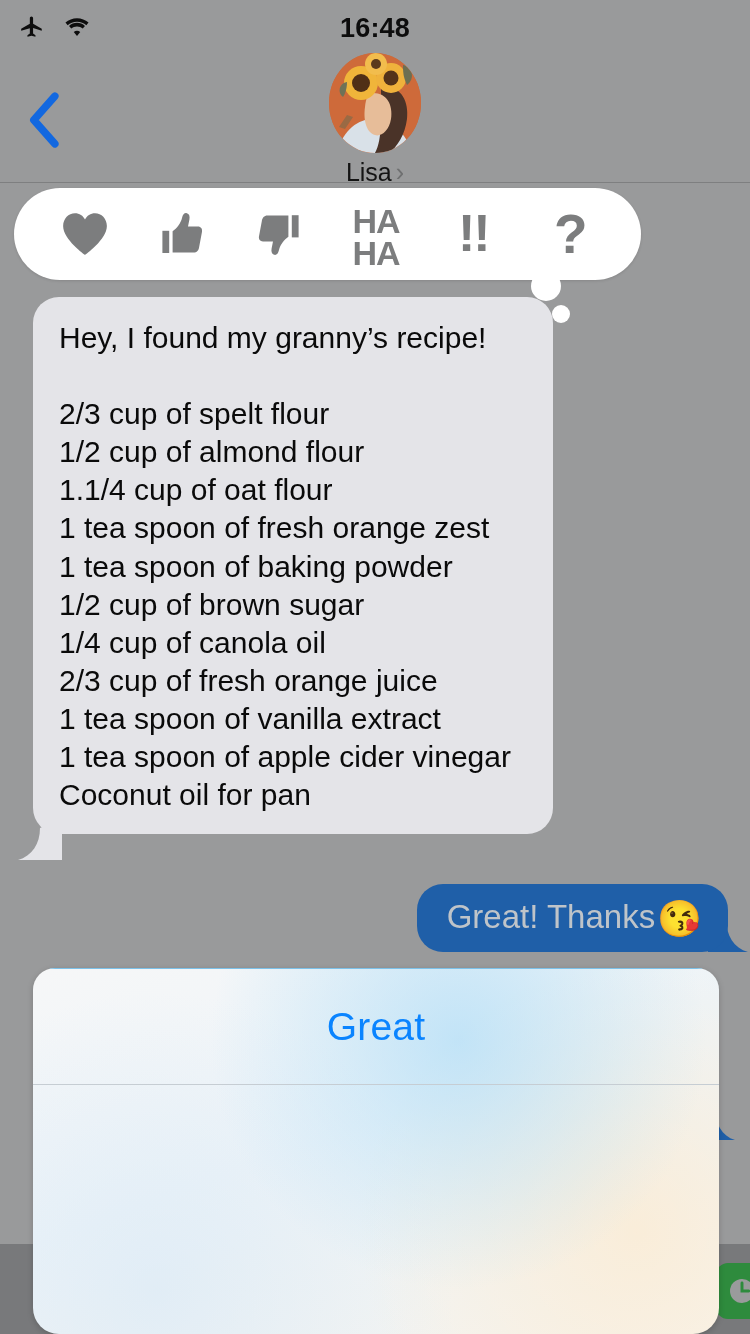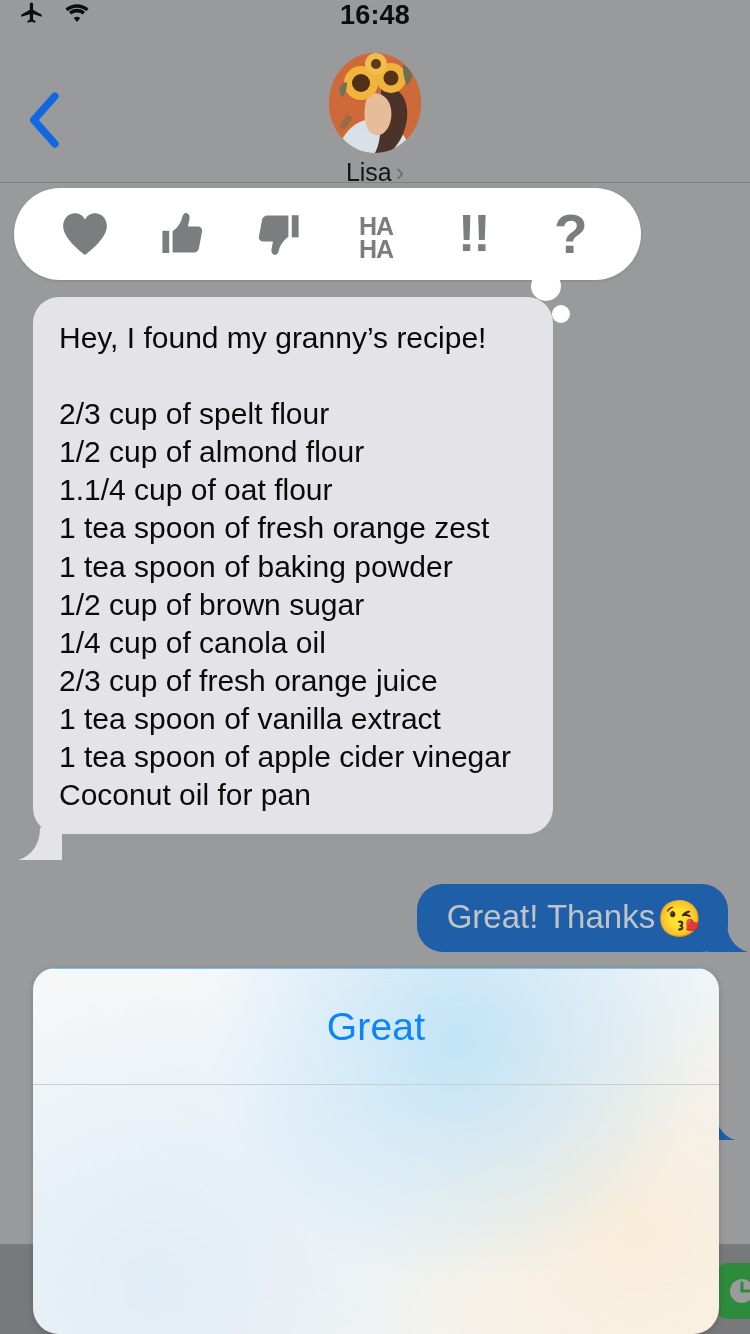--- a/index.html
+++ b/index.html
@@ -8,21 +8,21 @@
     font-family: "Liberation Sans", sans-serif;
     background:#999a9b;
     position:relative;
     overflow:hidden;
     -webkit-font-smoothing:antialiased;
   }
 
   
   #status-bar{
     position:absolute; top:0; left:0; width:652px; height:44px;
-    display:flex; align-items:flex-start; padding:0 18px;
+    display:flex; align-items:flex-end; padding:0 18px;
     color:#0d0d0d;
   }
   #status-left{ display:flex; align-items:center; gap:16px; }
   #status-center{ position:absolute; left:0; width:750px; text-align:center;
     font-size:27px; font-weight:600; letter-spacing:.2px; }
   #status-right{ margin-left:auto; display:flex; align-items:center; gap:9px;
     font-size:26px; font-weight:500; z-index:2;}
   .batt-shell{
     width:52px;height:25px;border:2px solid #2a2a2a;border-radius:6px;
     padding:2px; position:relative;
@@ -65,21 +65,21 @@
     box-shadow:0 1px 3px rgba(0,0,0,.12);
   }
   .tapback{
     width:74px; height:66px; display:flex; align-items:center;
     justify-content:center; color:#7c7d7e;
   }
   .tapback-text{
     font-weight:bold; color:#7c7d7e; text-align:center;
     line-height:.92; letter-spacing:-1px;
   }
-  .t-haha{ font-size:25px;margin-top:7px; }
+  .t-haha{ font-size:34px;margin-top:7px; }
   .t-bangbang{ font-size:52px; letter-spacing:-2px; }
   .t-question{ font-size:55px; }
   #tapback-dot-lg{
     position:absolute; left:531px; top:271px; width:30px; height:30px;
     background:#fff; border-radius:50%;
   }
   #tapback-dot-sm{
     position:absolute; left:552px; top:305px; width:18px; height:18px;
     background:#fff; border-radius:50%;
   }

